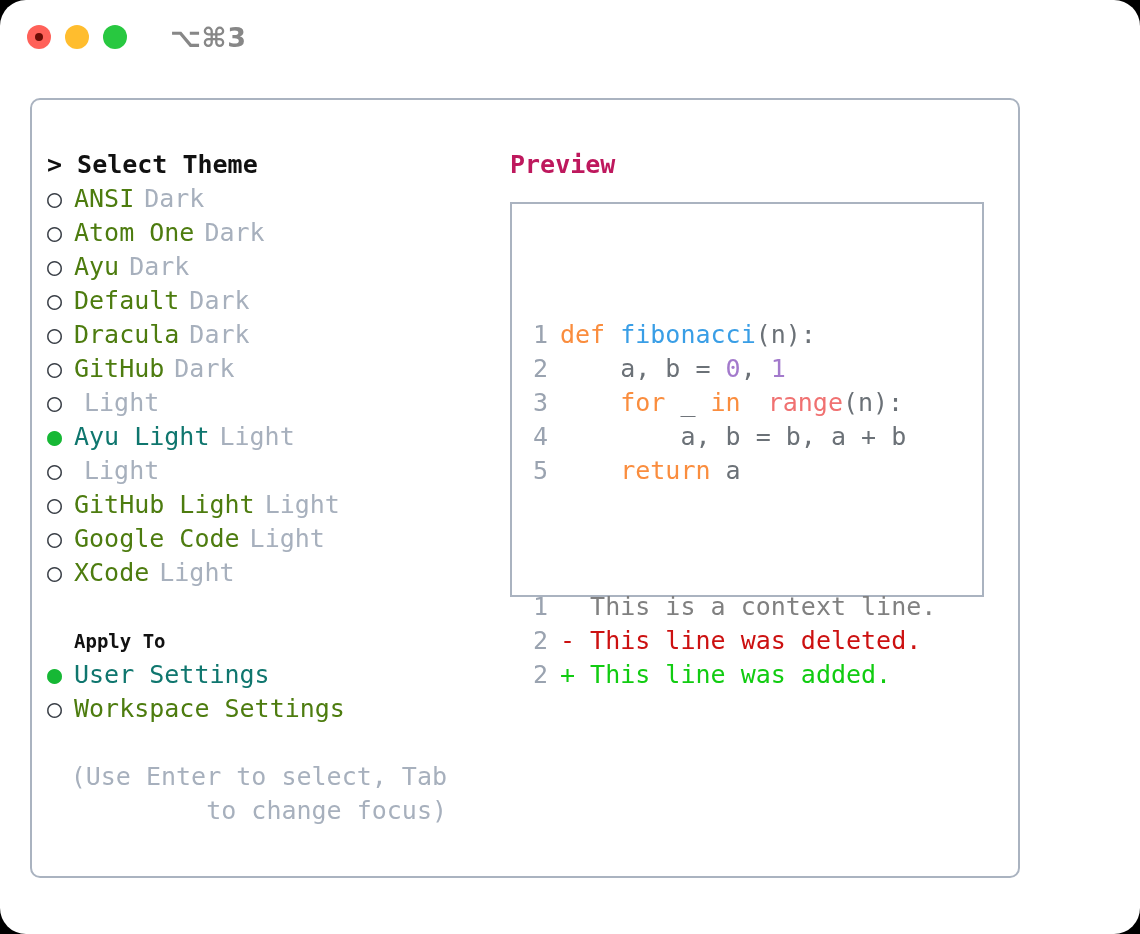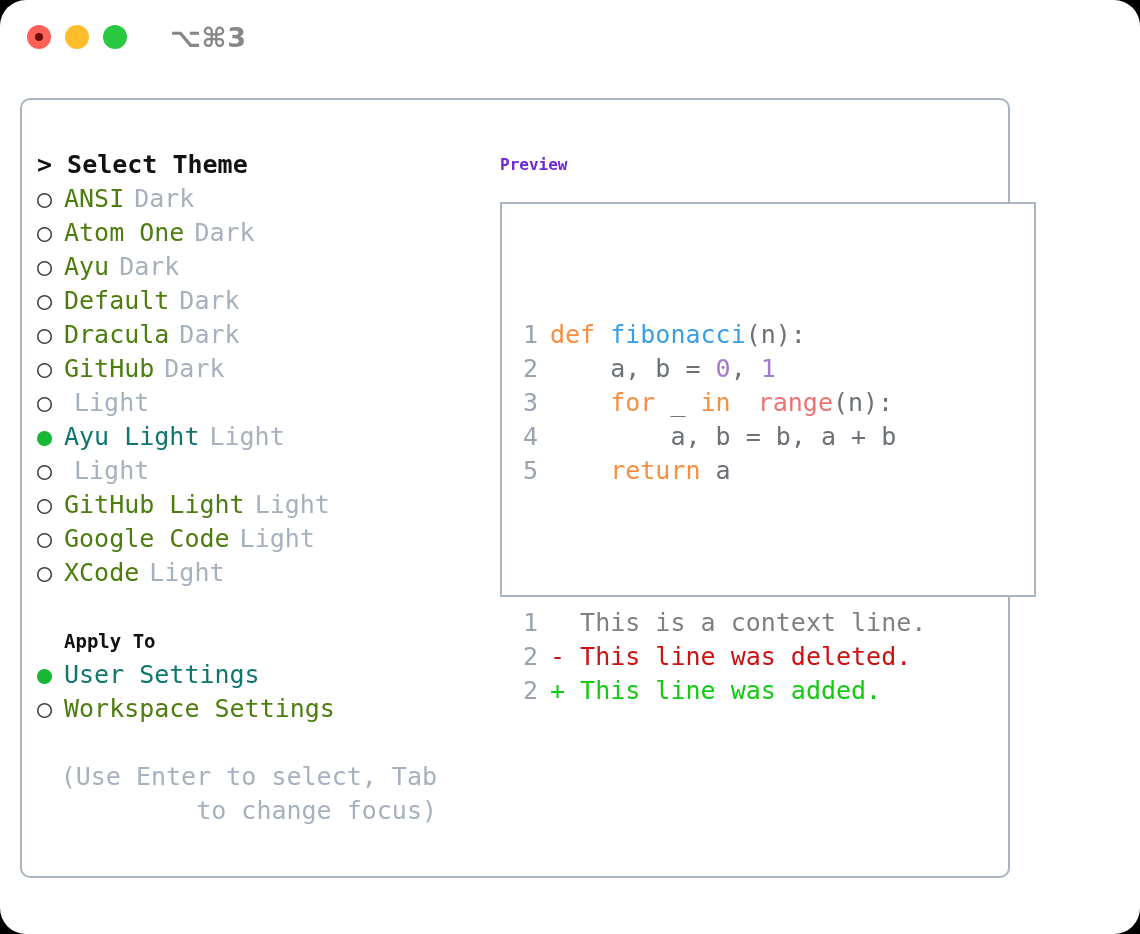--- a/index.html
+++ b/index.html
@@ -64,21 +64,21 @@
     font-size: 27px;
     font-weight: bold;
     color: #878787;
     letter-spacing: 0.5px;
     font-family: "DejaVu Sans", "Liberation Sans", sans-serif;
   }
 
   
   .panel {
     position: absolute;
-    left: 20px;
+    left: 30px;
     top: 98px;
     width: 990px;
     height: 780px;
     border: 2px solid #aab3c0;
     border-radius: 10px;
     box-sizing: border-box;
   }
 
   .columns {
     position: absolute;
@@ -141,28 +141,28 @@
   }
 
   
   .right-col {
     position: absolute;
     left: 478px;
     top: 48px;
     width: 500px;
   }
   .preview-title {
-    font-size: 16px;
-    font-weight: bold;
-    color: #6d28d9;
+    font-size: 25px;
+    font-weight: bold;
+    color: #be185d;
     line-height: 34px;
   }
   .preview-box {
     margin-top: 20px;
-    width: 536px;
+    width: 474px;
     height: 395px;
     border: 2px solid #aab3c0;
     box-sizing: border-box;
     background: #ffffff;
     position: relative;
   }
   .code {
     position: absolute;
     left: 14px;
     top: 46px;
@@ -171,21 +171,21 @@
     white-space: pre;
   }
   .code-line { white-space: pre; }
   .ln {
     color: #9aa3b0;
     display: inline-block;
     width: 22px;
     text-align: right;
     margin-right: 12px;
   }
-  .diff-block { margin-top: 50px; }
+  .diff-block { margin-top: 34px; }
   .tok-kw   { color: #fa8d3e; }
   .tok-fn   { color: #399ee6; }
   .tok-plain{ color: #6b7177; }
   .tok-num  { color: #a37acc; }
   .tok-builtin { color: #f07171; margin-left: 12px; }
   .diff-ctx { color: #808080; }
   .diff-del { color: #cc1111; }
   .diff-add { color: #11cc11; }
 </style>
 </head>

